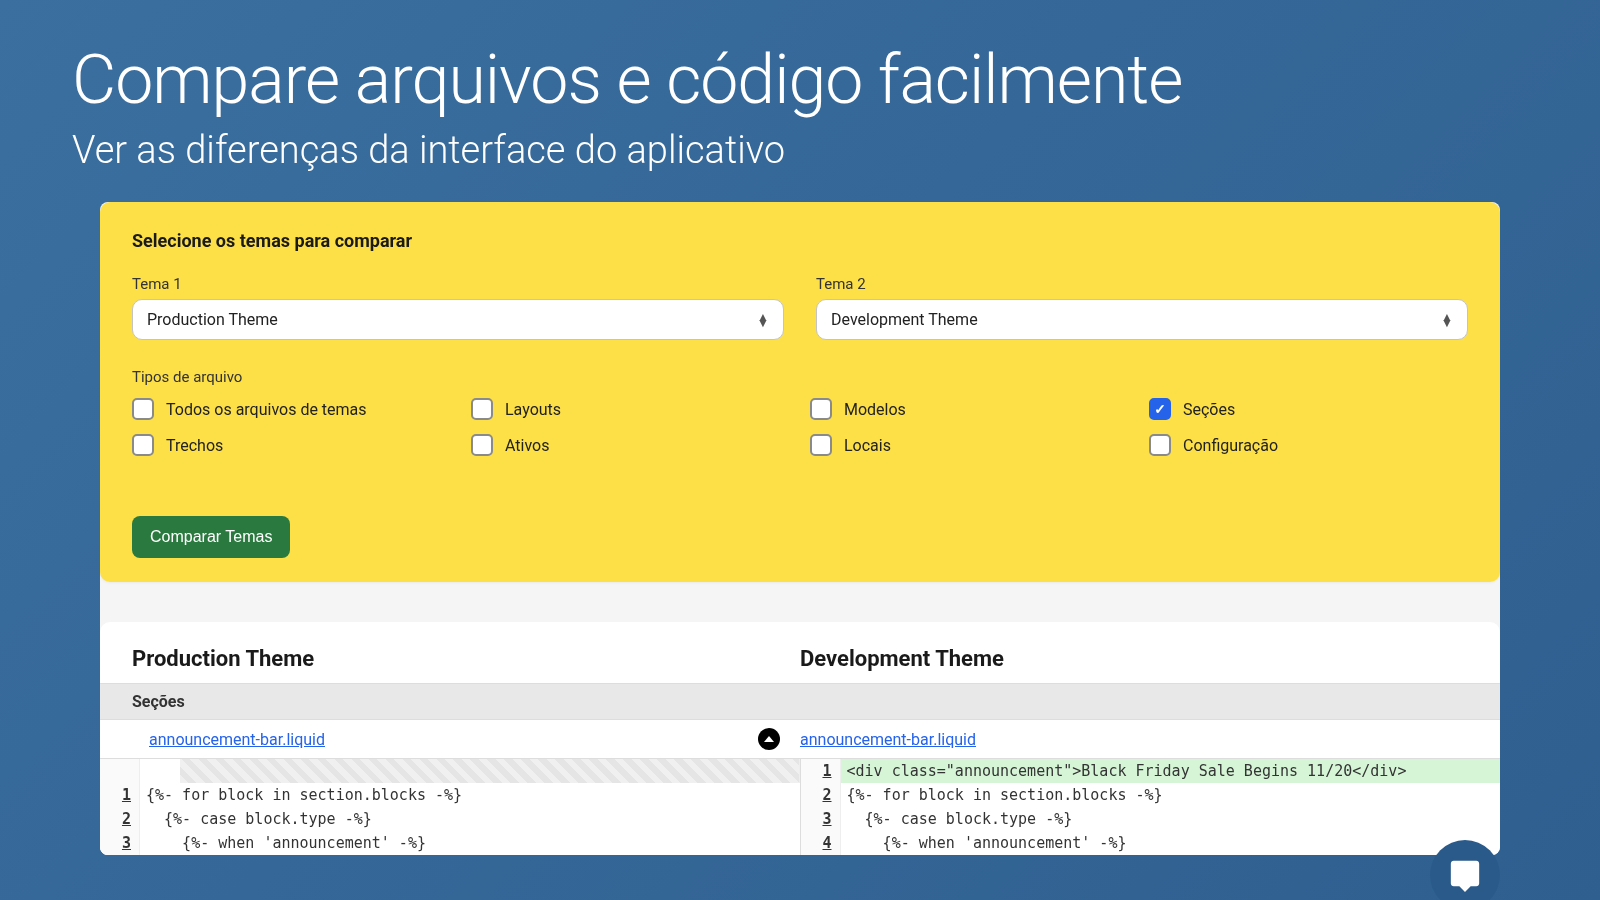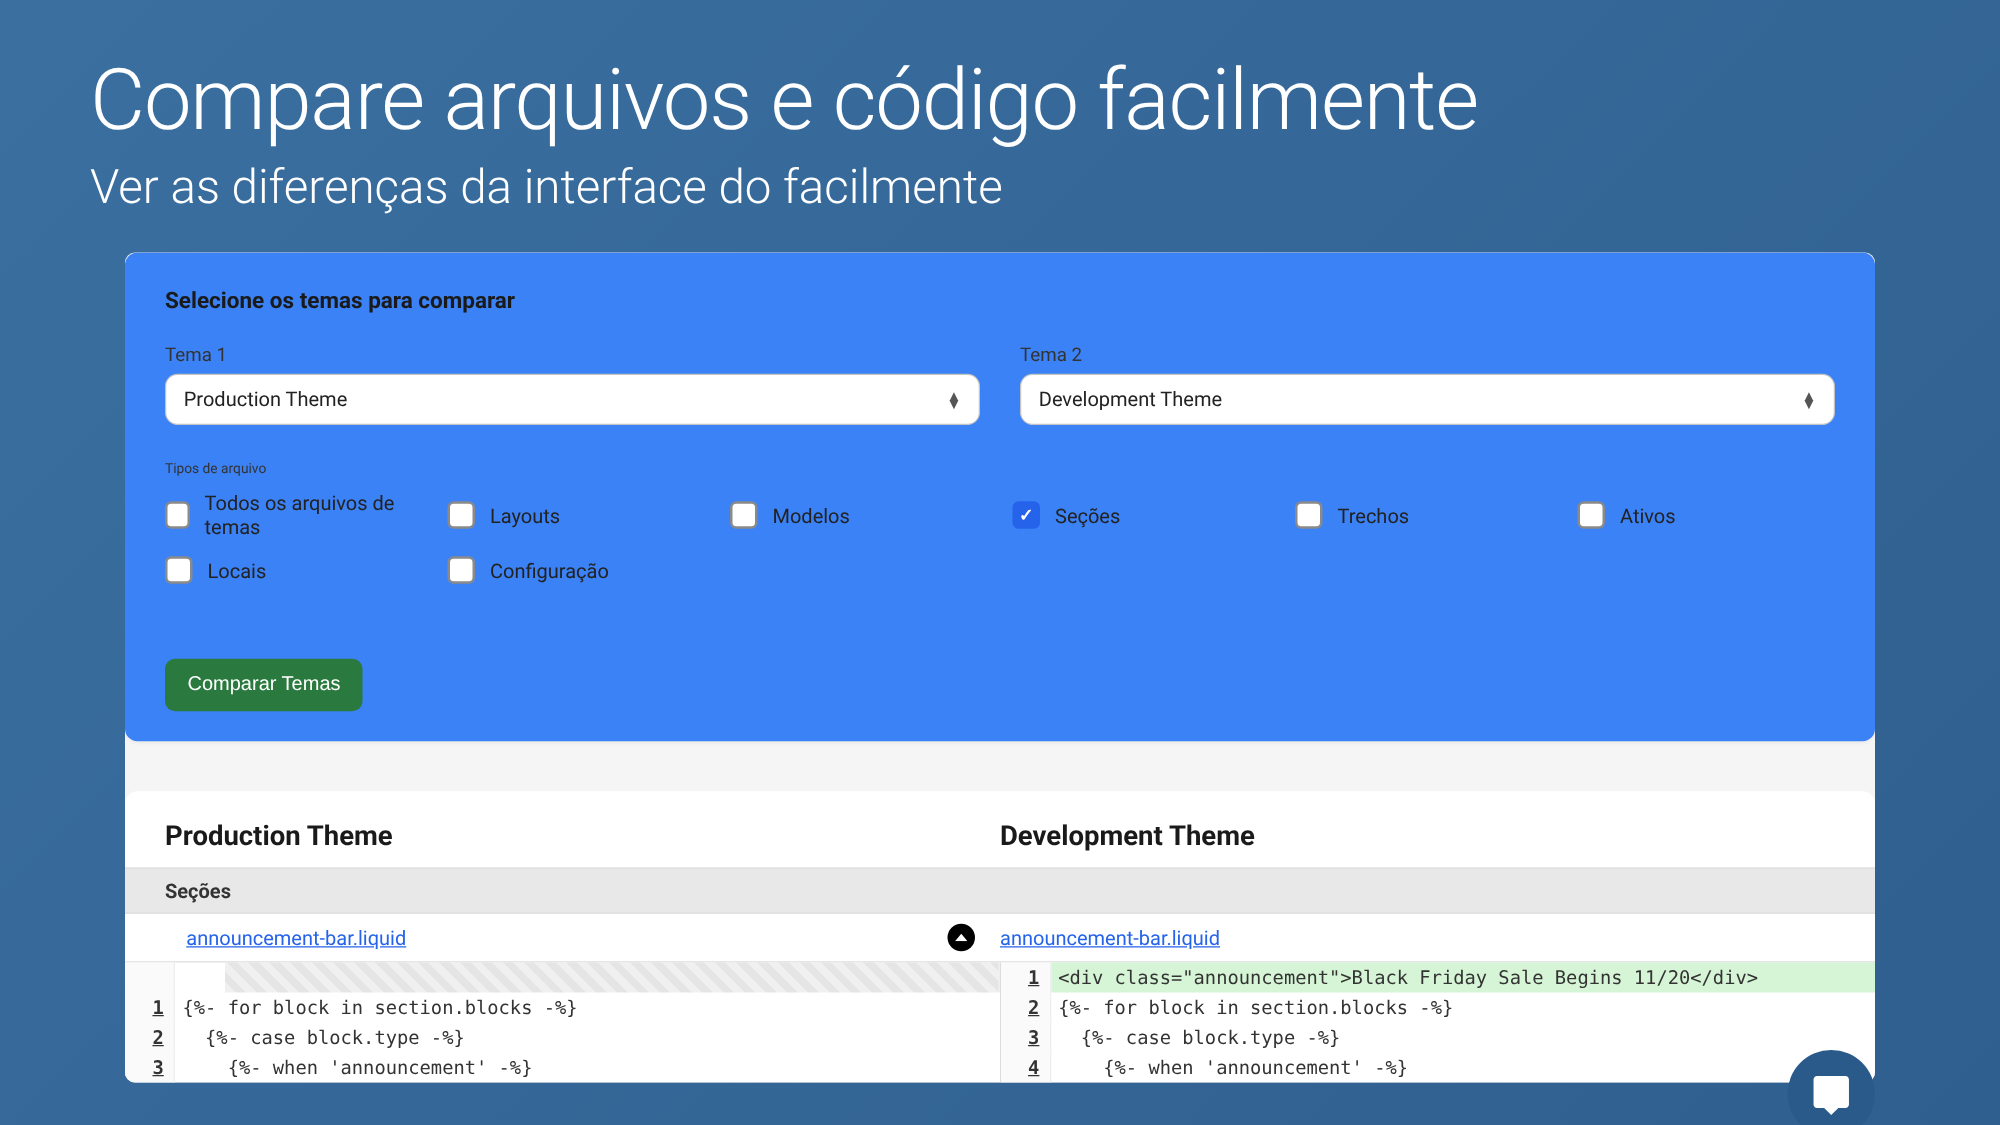--- a/index.html
+++ b/index.html
@@ -32,21 +32,21 @@
     font-weight: 300;
   }
   .panel {
     position: relative;
     margin: 0 100px;
     background: #f5f5f5;
     border-radius: 8px;
     overflow: hidden;
   }
   .card {
-    background: #3b82f6;
+    background: #fde047;
     border-radius: 10px;
     margin: 0;
     padding: 28px 32px 24px 32px;
     box-shadow: 0 1px 3px rgba(0,0,0,0.05);
   }
   .card-title {
     font-size: 18px;
     font-weight: 700;
     color: #1a1a1a;
     margin-bottom: 24px;
@@ -78,27 +78,27 @@
     cursor: pointer;
   }
   .select-caret {
     font-size: 12px;
     color: #555;
     display: flex;
     flex-direction: column;
     line-height: 6px;
   }
   .section-label {
-    font-size: 11px;
+    font-size: 15px;
     color: #333;
     margin-bottom: 12px;
   }
   .checkbox-grid {
     display: grid;
-    grid-template-columns: repeat(6, 1fr);
+    grid-template-columns: repeat(4, 1fr);
     row-gap: 14px;
     column-gap: 20px;
     margin-bottom: 28px;
   }
   .checkbox {
     display: flex;
     align-items: center;
     gap: 12px;
     cursor: pointer;
   }
@@ -257,21 +257,21 @@
   }
   .chat-bubble svg { width: 34px; height: 34px; fill: #fff; }
 </style>
 </head>
 <body>
 
 <div class="bg-texture"></div>
 
 <div class="hero">
   <h1>Compare arquivos e código facilmente</h1>
-  <h2>Ver as diferenças da interface do facilmente</h2>
+  <h2>Ver as diferenças da interface do aplicativo</h2>
 </div>
 
 <div class="panel">
 
   <div class="card">
     <div class="card-title">Selecione os temas para comparar</div>
 
     <div class="theme-row">
       <div class="theme-col">
         <label class="field-label">Tema 1</label>

